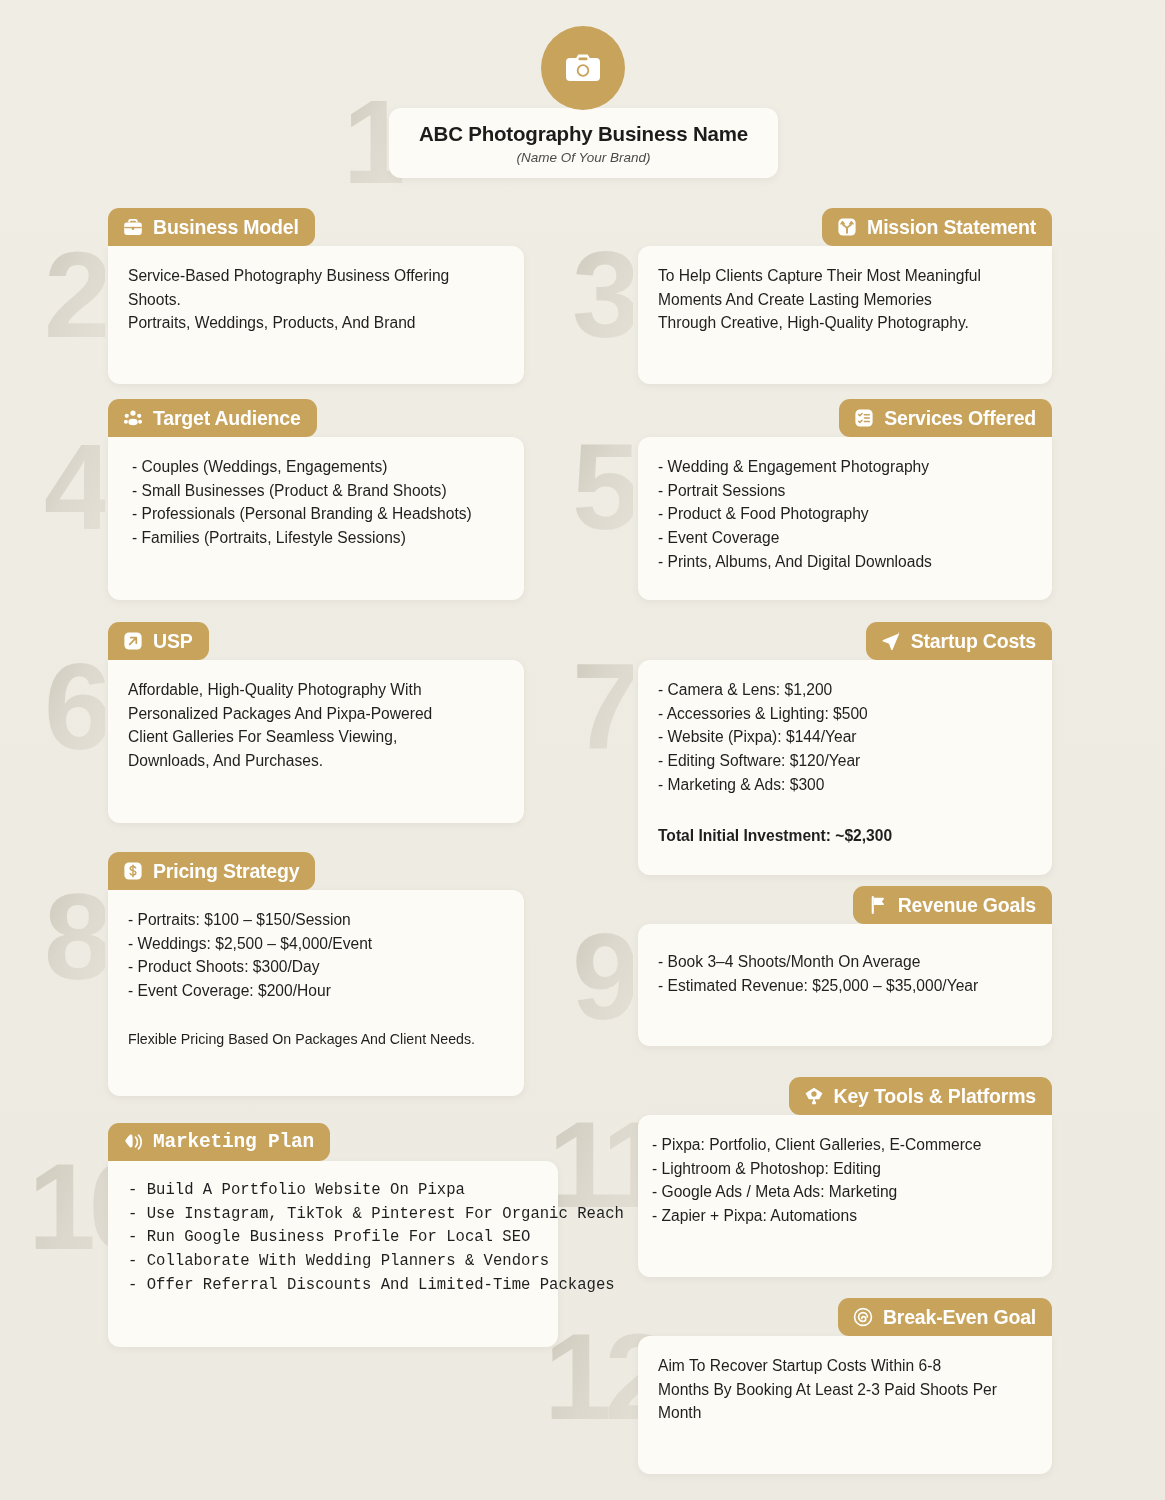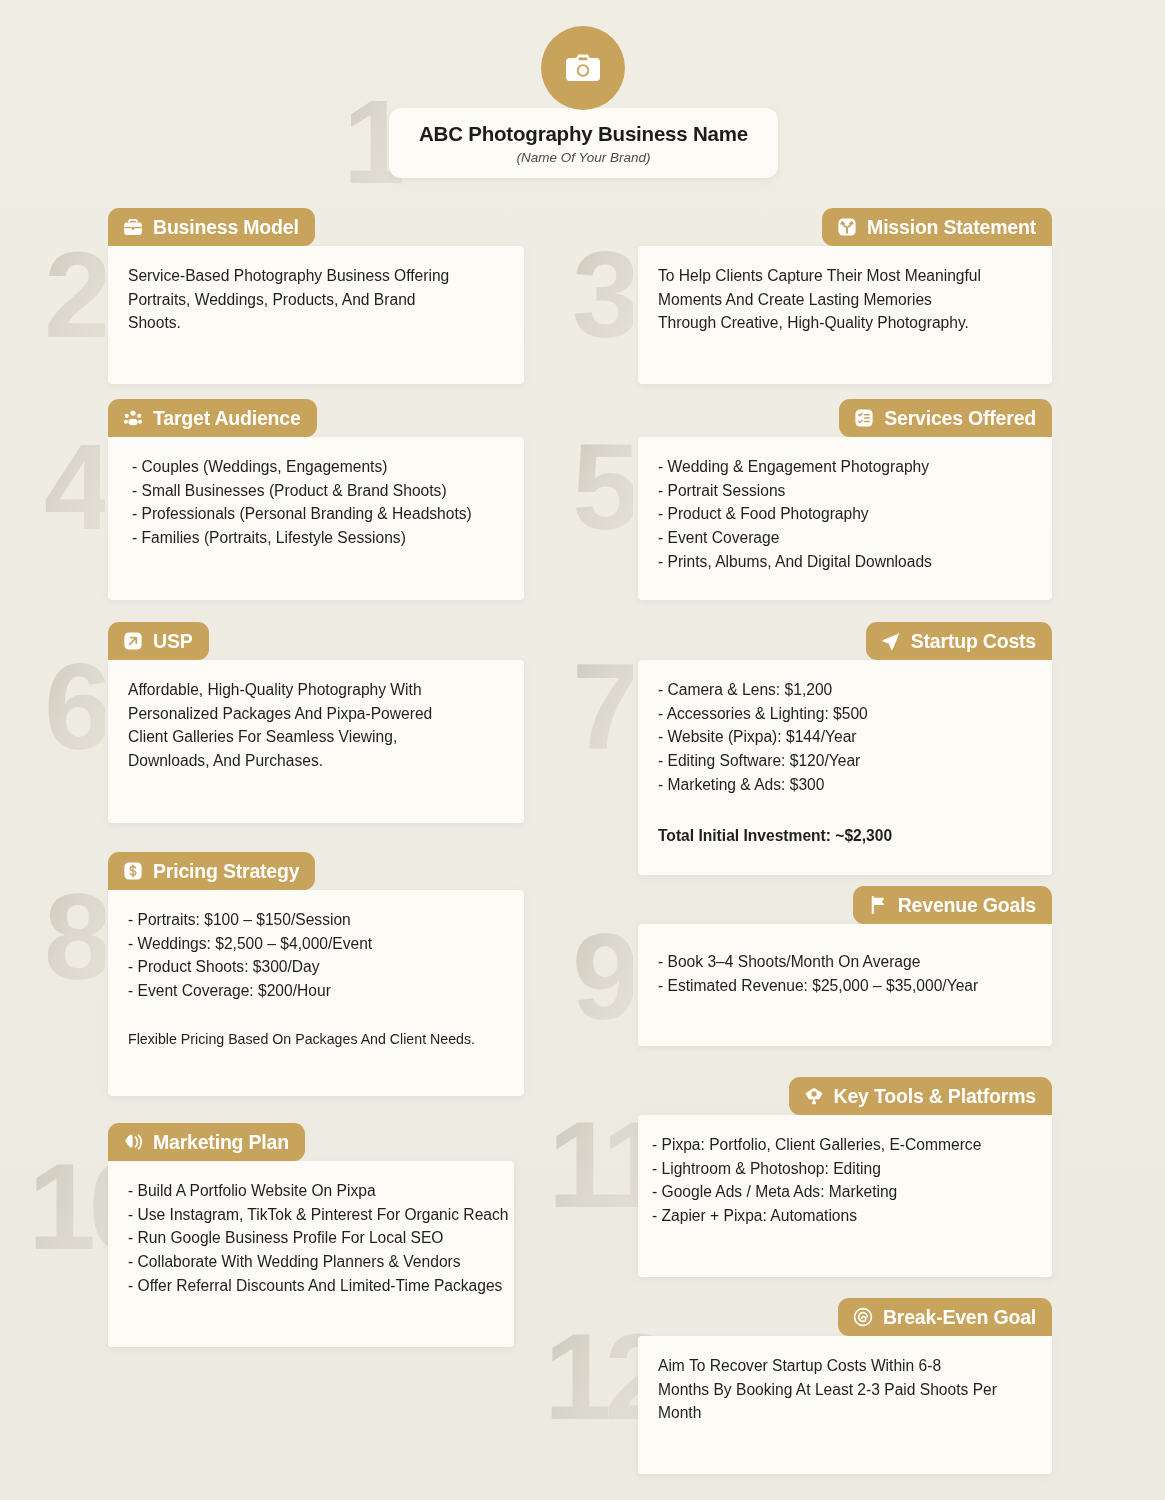--- a/index.html
+++ b/index.html
@@ -99,21 +99,21 @@
   }
   .card-head .hd-label {
     font-size: 19.5px;
     font-weight: 700;
     color: #ffffff;
     letter-spacing: -0.2px;
     white-space: nowrap;
   }
   .card-body {
     background: #fdfbf6;
-    border-radius: 4px;
+    border-radius: 12px;
     box-shadow: 0 2px 7px rgba(120,110,85,0.09);
     padding: 18px 20px 20px 20px;
     position: relative;
     z-index: 2;
     clear: both;
   }
   .card.right .card-body { border-top-right-radius: 0; }
   .card:not(.right) .card-body { border-top-left-radius: 0; }
 
   .body-line {
@@ -179,22 +179,22 @@
             <path fill="#fff" d="M9.2 3.4h5.6a2.4 2.4 0 0 1 2.4 2.4v.9h-2V6a.8.8 0 0 0-.8-.8H9.6A.8.8 0 0 0 8.8 6v.7h-2v-.9a2.4 2.4 0 0 1 2.4-2.4z"></path>
             <rect x="2.4" y="7.2" width="19.2" height="13.4" rx="2.6" fill="#fff"></rect>
             <rect x="10.6" y="11.8" width="2.8" height="3.4" rx="1.4" fill="#c8a35c"></rect>
             <path d="M2.6 12.6h18.8" stroke="#c8a35c" stroke-width="1.5" fill="none"></path>
           </svg>
       </span>
       <span class="hd-label">Business Model</span>
     </div>
     <div class="card-body" style="height:100px;">
       <div class="body-line">Service-Based Photography Business Offering</div>
+      <div class="body-line">Shoots.</div>
       <div class="body-line">Portraits, Weddings, Products, And Brand</div>
-      <div class="body-line">Shoots.</div>
     </div>
   </div>
 
   <div class="card right" style="left:638px; top:208px; width:414px;">
     <div class="card-head" style="margin-left:163px;">
       <span class="ic">
         <svg width="22" height="22" viewBox="0 0 24 24">
             <rect x="2.6" y="2.6" width="18.8" height="18.8" rx="5" fill="#fff"></rect>
             <path d="M12 18.4v-3.9c0-2.1 1.6-3.2 3.1-3.9 1.1-.5 1.7-1.1 1.7-2.3V7.2" stroke="#c8a35c" stroke-width="1.7" fill="none" stroke-linecap="round"></path>
             <path d="M12 18.4v-3.9c0-2.1-1.6-3.2-3.1-3.9C7.8 10.1 7.2 9.5 7.2 8.3V7.2" stroke="#c8a35c" stroke-width="1.7" fill="none" stroke-linecap="round"></path>
@@ -338,21 +338,21 @@
       <span class="hd-label">Key Tools &amp; Platforms</span>
     </div>
     <div class="card-body" style="height:124px;padding-left:14px;">
       <div class="body-line">- Pixpa: Portfolio, Client Galleries, E-Commerce</div>
       <div class="body-line">- Lightroom &amp; Photoshop: Editing</div>
       <div class="body-line">- Google Ads / Meta Ads: Marketing</div>
       <div class="body-line">- Zapier + Pixpa: Automations</div>
     </div>
   </div>
 
-  <div class="card" style="left:108px; top:1123px; width:406px;">
+  <div class="card" style="left:108px; top:1123px; width:450px;font-family:Liberation Mono, monospace;">
     <div class="card-head">
       <span class="ic">
         <svg width="22" height="22" viewBox="0 0 24 24">
             <path fill="#fff" d="M4.2 9.4c1.6-1.9 3-4.1 4.4-5.2 1.2-.9 2.6-.3 2.8 1.3.3 2.5.4 8 .1 10.7-.2 1.8-1.7 2.4-2.9 1.4-1.4-1.1-2.8-3.3-4.4-5.2-.7-.8-.7-2.2 0-3z"></path>
             <path d="M14.7 6.6c1.3 1.1 2.1 3.1 2.1 5.3s-.8 4.2-2.1 5.3M17.9 4.4c1.9 1.6 3 4.5 3 7.5s-1.1 5.9-3 7.5" stroke="#fff" stroke-width="1.8" fill="none" stroke-linecap="round"></path>
           </svg>
       </span>
       <span class="hd-label">Marketing Plan</span>
     </div>
     <div class="card-body" style="height:148px;">

